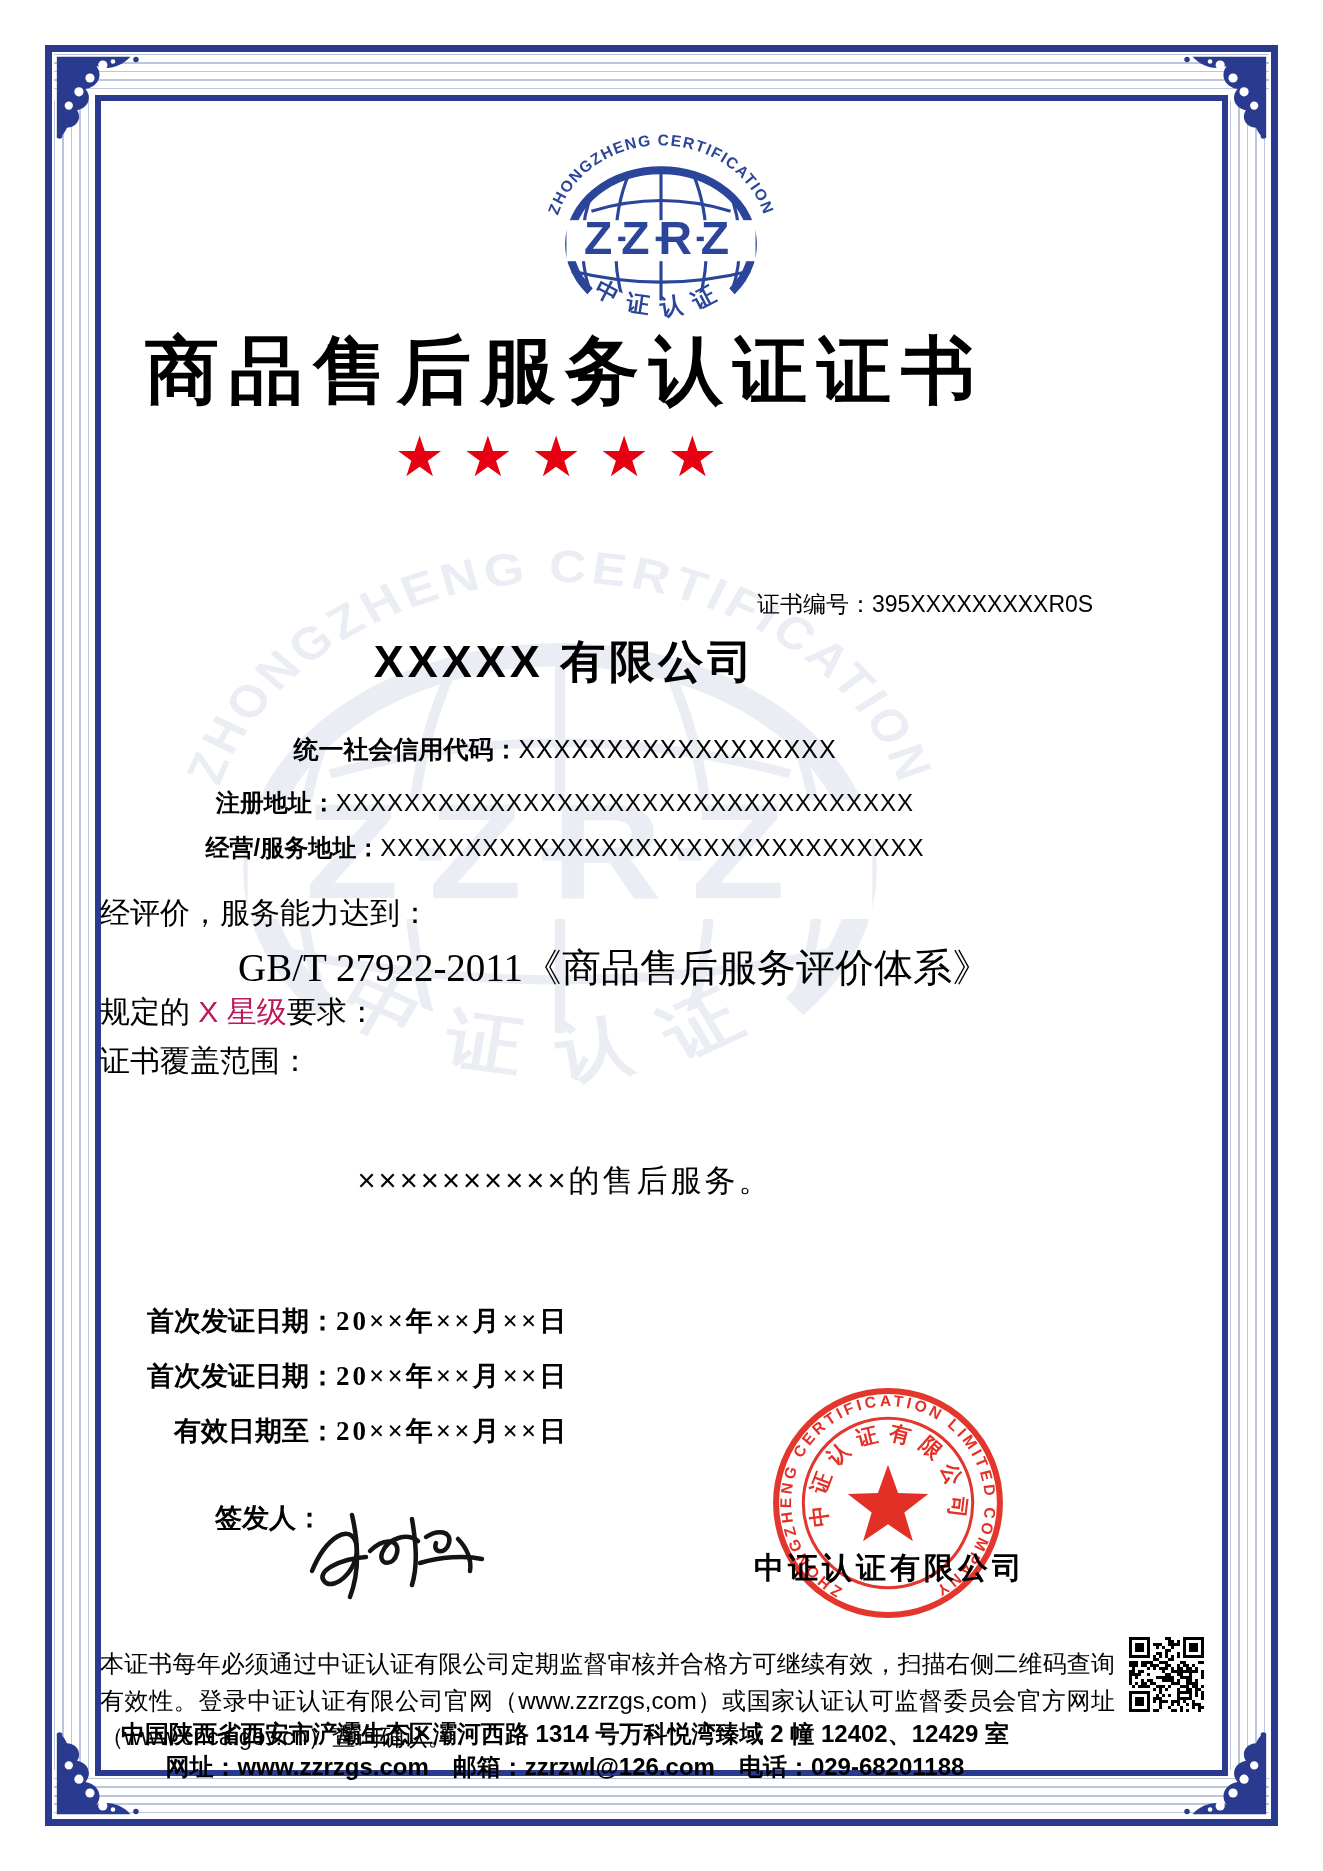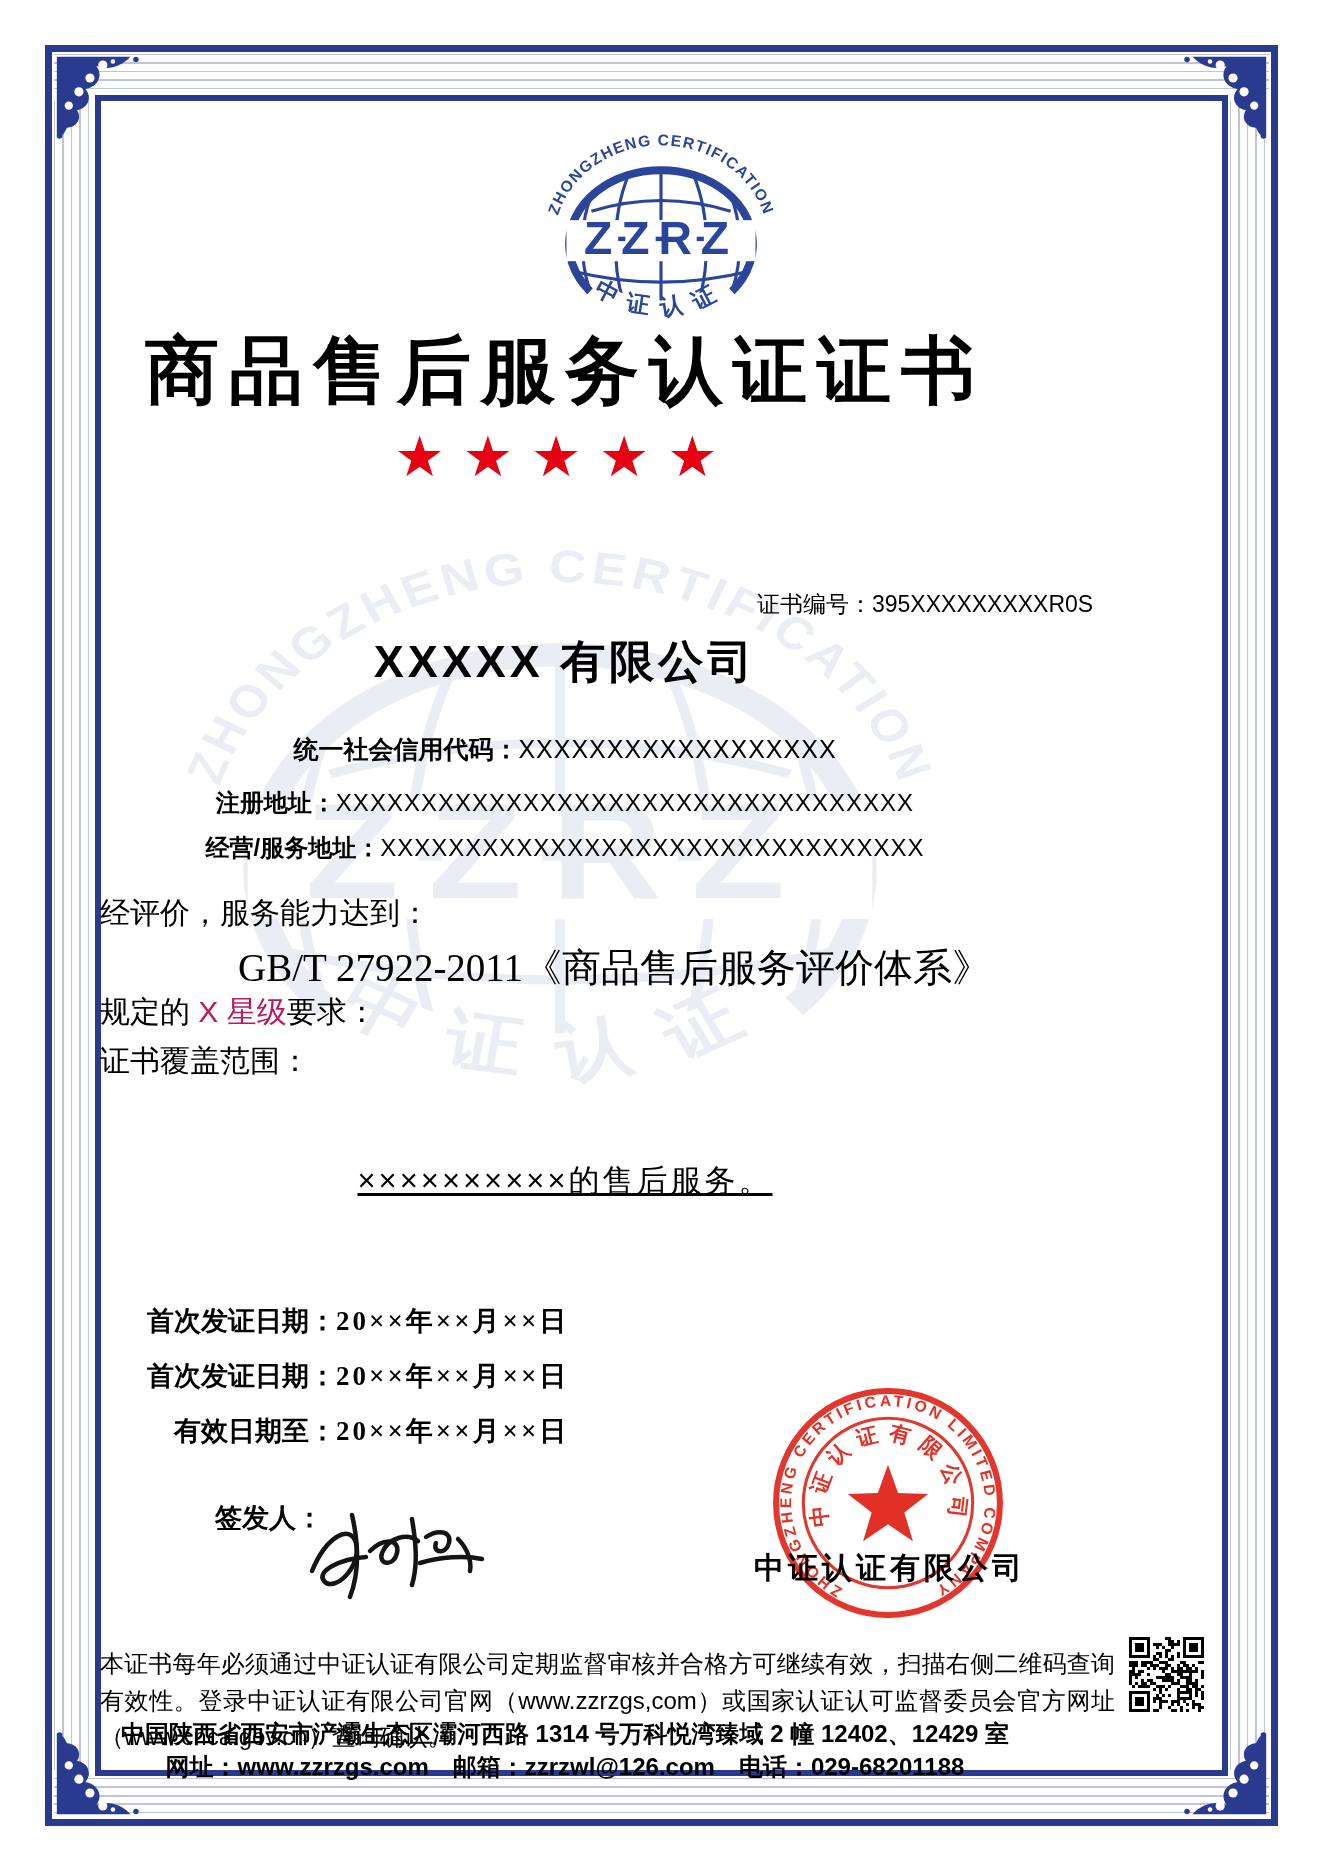--- a/index.html
+++ b/index.html
@@ -29,21 +29,21 @@
   .certno{left:757px;top:589px;font-size:23px;}
   .company{top:632px;font-size:45px;font-weight:bold;letter-spacing:4px;}
   .credit{top:733px;font-size:25px;font-weight:bold;}
   .credit .val,.addr .val{font-weight:normal;letter-spacing:1px;}
   .addr{font-size:24px;font-weight:bold;}
   .reg{top:787px;} .biz{top:832px;}
   .lefttext{left:100px;font-size:30px;}
   .standard{left:238px;top:941px;font-size:39px;}
   .serif{font-family:"Liberation Serif",serif;}
   .red{color:#be185d;}
-  .scopeval{top:1160px;font-size:31px;letter-spacing:3px;text-decoration:underline;}
+  .scopeval{top:1160px;font-size:31px;letter-spacing:3px;}
   .dates{left:118px;top:1303px;}
   .daterow{display:flex;margin-bottom:19px;font-size:27px;font-weight:bold;}
   .daterow .lbl{display:inline-block;width:218px;text-align:right;white-space:nowrap;}
   .daterow .val{letter-spacing:3px;font-family:"Liberation Serif",serif;}
   .signer{left:215px;top:1500px;font-size:27px;font-weight:bold;}
   .sig{left:295px;top:1493px;width:200px;height:120px;}
   .seal{left:767px;top:1382px;width:242px;height:242px;}
   .certifier{left:700px;top:1548px;width:380px;text-align:center;
              font-size:30px;font-weight:bold;letter-spacing:4px;}
   .notice{left:100px;top:1646px;width:1015px;font-size:24px;line-height:36.5px;

